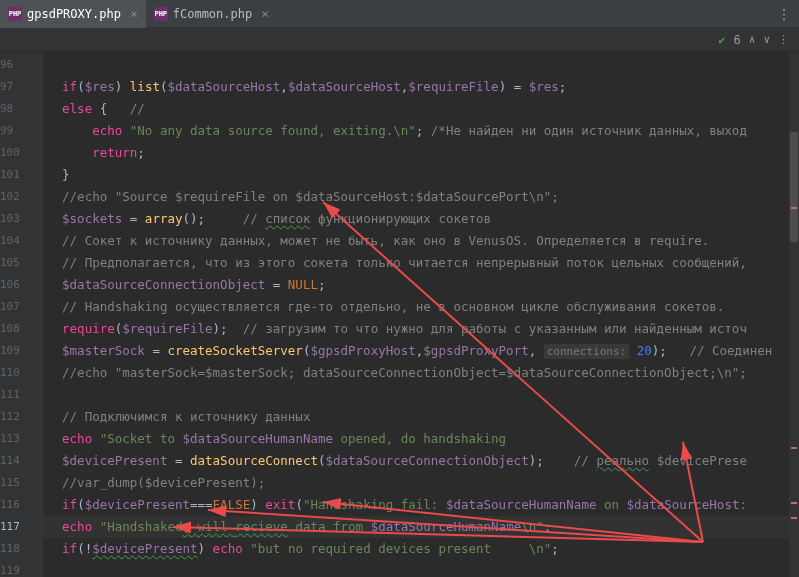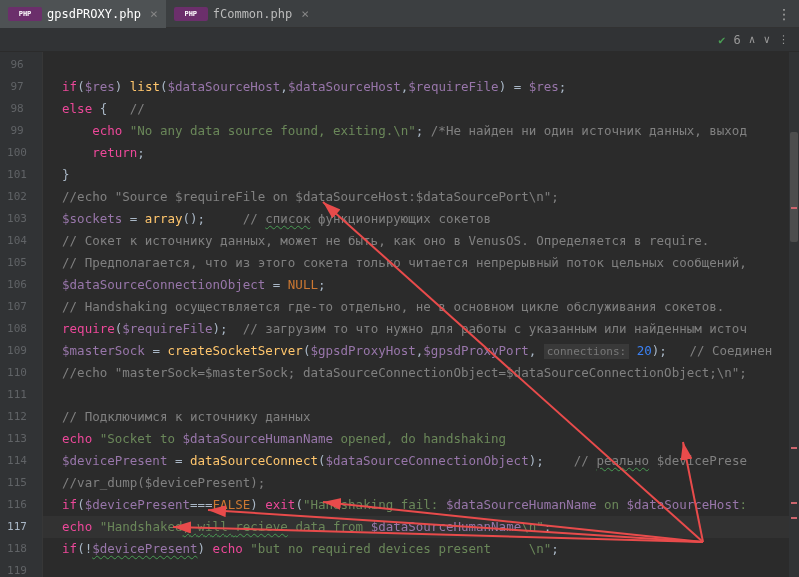--- a/index.html
+++ b/index.html
@@ -1,27 +1,27 @@
 <!DOCTYPE html>
 <html><head>
 <meta charset="utf-8">
 <style>
 *{margin:0;padding:0;box-sizing:border-box}
 body{background:#2b2b2b;font-family:'Consolas','Monaco',monospace;font-size:12px;color:#a9b7c6;overflow:hidden;width:799px;height:577px;position:relative}
 .tabs{height:28px;background:#3c3f41;display:flex;align-items:center;border-bottom:1px solid #323232;position:relative}
 .tab{height:28px;display:flex;align-items:center;padding:0 8px;gap:5px;cursor:pointer;color:#bbb;font-size:12px}
 .tab.active{background:#4e5254;color:#fff}
-.tab-icon{width:34px;height:14px;display:inline-flex;align-items:center;justify-content:center;background:#6b2f6b;color:#fff;font-size:7px;font-weight:bold;border-radius:2px}
+.tab-icon{width:14px;height:14px;display:inline-flex;align-items:center;justify-content:center;background:#6b2f6b;color:#fff;font-size:7px;font-weight:bold;border-radius:2px}
 .tab-close{color:#888;font-size:13px;margin-left:4px}
 .tabs-menu{position:absolute;right:8px;top:6px;color:#aaa;font-size:14px;cursor:pointer}
 .topbar{height:24px;background:#313335;display:flex;align-items:center;justify-content:flex-end;padding:0 10px;gap:8px;border-bottom:1px solid #2b2b2b}
 .check{color:#499c54;font-size:12px}
 .chev{color:#999;font-size:11px;cursor:pointer}
 .editor{display:flex;height:525px;position:relative}
-.gutter{width:43px;background:#313335;color:#606366;text-align:center;padding-top:2px;border-right:1px solid #373737;user-select:none}
+.gutter{width:43px;background:#313335;color:#606366;text-align:left;padding-top:2px;border-right:1px solid #373737;user-select:none}
 .gutter div{height:22px;line-height:22px;padding-right:8px;font-size:11px}
 .code{flex:1;padding-top:2px;overflow:hidden;position:relative}
 .line{height:22px;line-height:22px;white-space:pre;padding-left:4px;font-size:12.5px;position:relative}
 .line.hl{background:#323232}
 .kw{color:#ec4899}
 .var{color:#9876aa}
 .fn{color:#ffc66d}
 .str{color:#6a8759}
 .cmt{color:#808080}
 .num{color:#3b82f6}

